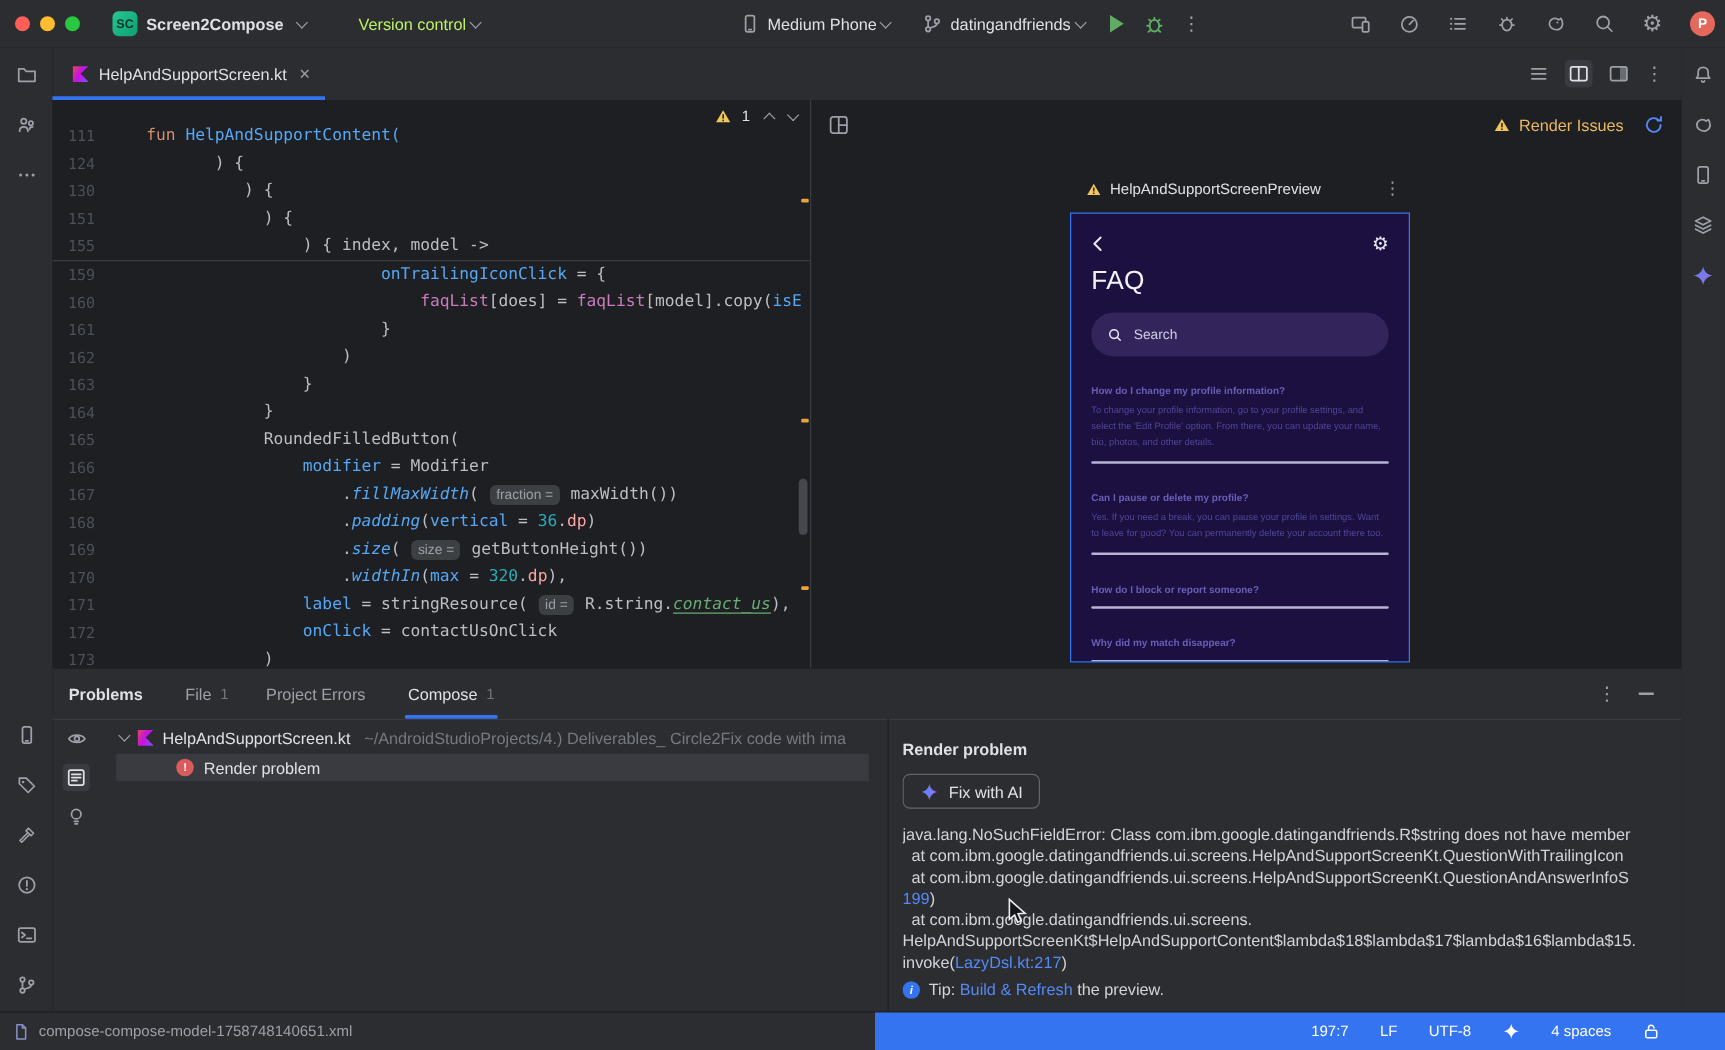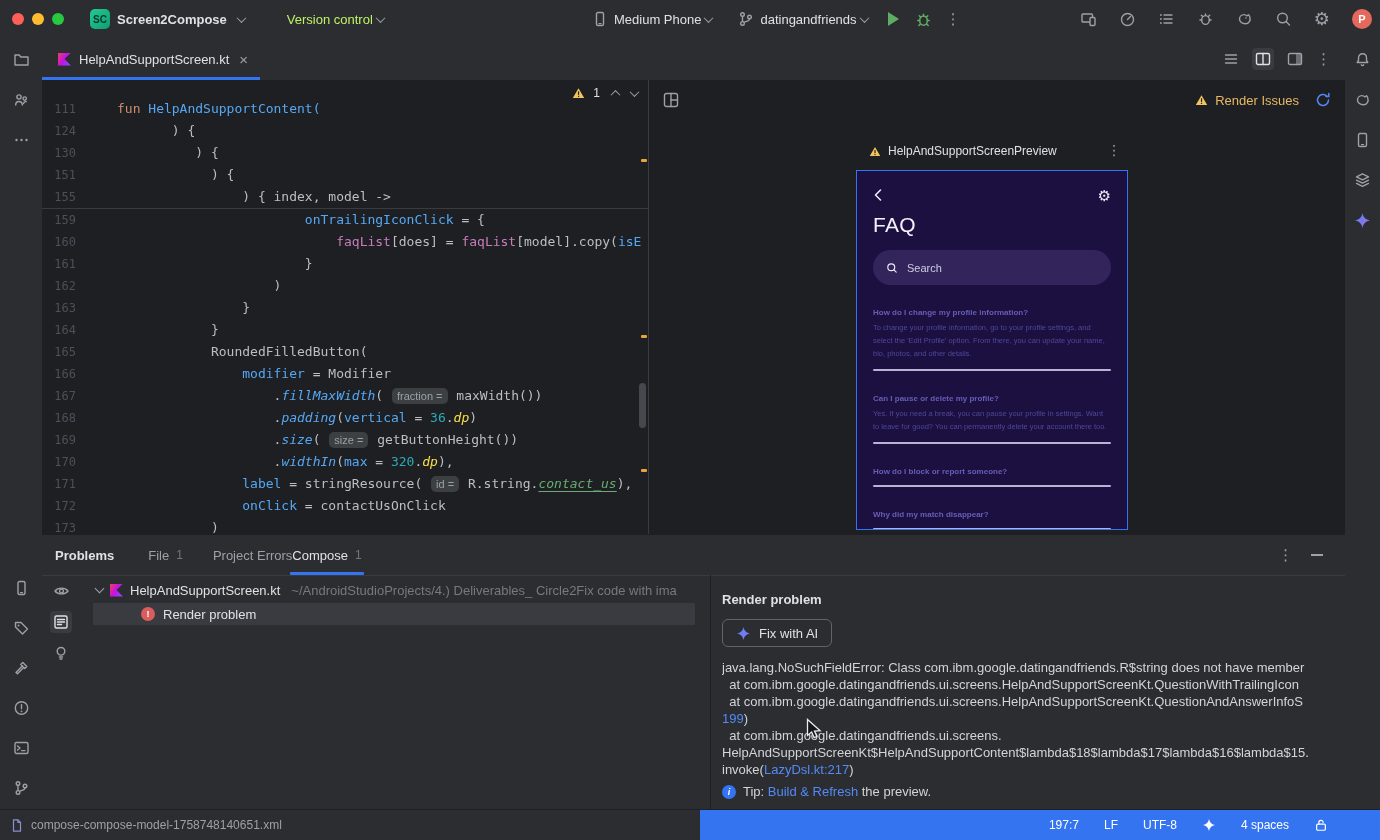--- a/index.html
+++ b/index.html
@@ -50,21 +50,21 @@
   #editor{position:absolute;left:0;top:0;width:606px;height:100%;background:#1e1f22;overflow:hidden}
   #preview{position:absolute;left:606px;right:0;top:0;bottom:0;background:#1e1f22;border-left:1px solid #393b40}
   
   .code-wrap{padding-top:18px;font-family:"DejaVu Sans Mono","Liberation Mono",monospace;font-size:13px}
   .code-line{display:flex;height:22px;line-height:22px;white-space:pre}
   .lnum{width:34px;flex:none;text-align:right;color:#4b5059;font-size:12px}
   .ltext{margin-left:41px}
   .sticky-end{border-bottom:1px solid #393b40}
   .tk-kw{color:#cf8e6d}.tk-fn{color:#56a8f5}.tk-def{color:#bcbec4}.tk-named{color:#56a8f5}
   .tk-prop{color:#c77dbb}.tk-num{color:#2aacb8}
-  .tk-ext{color:#56a8f5;font-style:italic}.tk-extprop{color:#fde047;font-style:italic}
+  .tk-ext{color:#56a8f5;font-style:italic}.tk-extprop{color:#fca5a5;}
   .tk-res{color:#6aab73;font-style:italic;text-decoration:underline;text-underline-offset:3px}
   .tk-chip{display:inline-block;background:#3d4043;color:#9ba0a8;border-radius:5px;padding:0 5px;margin:0 1px;
            font-size:11px;line-height:16px;font-family:"Liberation Sans",sans-serif}
   .editor-widget{position:absolute;top:6px;right:10px;display:flex;align-items:center;gap:8px;color:#dfe1e5;font-size:12px}
   .chev-up{transform:rotate(-135deg) translate(-1px,-1px)}
   .scroll-thumb{position:absolute;right:2px;top:303px;width:7px;height:45px;background:rgba(120,123,130,.45);border-radius:4px}
   .stripe-tick{position:absolute;right:1px;width:6px;height:3px;background:#e8a33d;border-radius:1px}
   
   .preview-toolbar{height:40px;display:flex;align-items:center;padding:0 14px}
   .pv-right{margin-left:auto;display:flex;align-items:center;gap:16px}
@@ -491,21 +491,21 @@
     <div id="panel">
       <div class="panel-tabs">
         <span class="pt-title">Problems</span>
         <div class="pt-tab" style="margin-left:34px">
           <span>File</span>
           <span class="pt-count">1</span>
         </div>
         <div class="pt-tab" style="margin-left:30px">
           <span>Project Errors</span>
         </div>
-        <div class="pt-tab active" style="">
+        <div class="pt-tab active" style="margin-left:34px">
           <span>Compose</span>
           <span class="pt-count">1</span>
         </div>
         <div class="panel-actions">
           <span class="kebab">⋮</span>
           <span class="minimize-bar"></span>
         </div>
       </div>
 
       <div class="panel-body">

